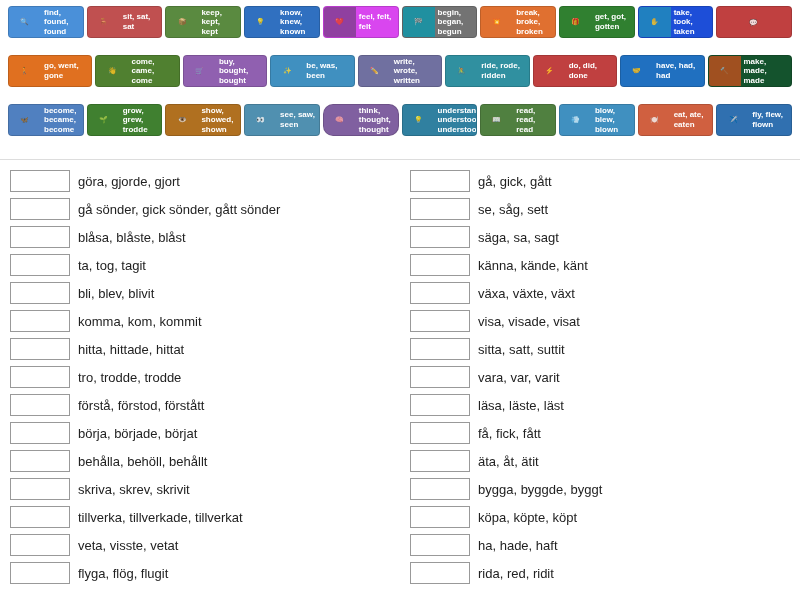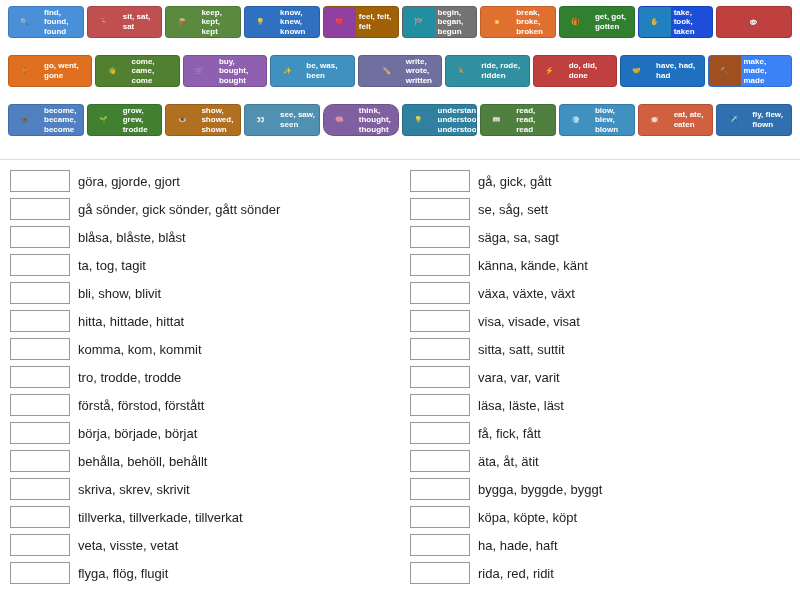--- a/index.html
+++ b/index.html
@@ -116,21 +116,21 @@
         <div class="banner-card" style="background-color: rgb(90, 138, 64);">
           <div class="mini-pic" style="background-color: rgb(90, 138, 64);">📦</div>
           <div class="card-text">keep,
 kept, kept</div>
         </div>
         <div class="banner-card" style="background-color: rgb(48, 112, 192);">
           <div class="mini-pic" style="background-color: rgb(48, 112, 192);">💡</div>
           <div class="card-text">know, knew,
 known</div>
         </div>
-        <div class="banner-card" style="background-color: #a16207;">
+        <div class="banner-card" style="background-color: #d946ef;">
           <div class="mini-pic" style="background-color: rgb(144, 64, 160);">❤️</div>
           <div class="card-text">feel,
 felt, felt</div>
         </div>
         <div class="banner-card" style="background-color: #737373;">
           <div class="mini-pic" style="background-color: rgb(32, 144, 160);">🏁</div>
           <div class="card-text">begin,
 began, begun</div>
         </div>
         <div class="banner-card" style="background-color: rgb(224, 112, 48);">
@@ -168,41 +168,41 @@
         <div class="banner-card" style="background-color: rgb(144, 96, 176);">
           <div class="mini-pic" style="background-color: rgb(144, 96, 176);">🛒</div>
           <div class="card-text">buy, bought,
 bought</div>
         </div>
         <div class="banner-card" style="background-color: rgb(64, 144, 192);">
           <div class="mini-pic" style="background-color: rgb(64, 144, 192);">✨</div>
           <div class="card-text">be, was,
 been</div>
         </div>
-        <div class="banner-card" style="background-color: rgb(112, 112, 160); padding-left: 12px;">
+        <div class="banner-card" style="background-color: rgb(112, 112, 160);">
           <div class="mini-pic" style="background-color: rgb(112, 112, 160);">✏️</div>
           <div class="card-text">write,
 wrote, written</div>
         </div>
         <div class="banner-card" style="background-color: rgb(48, 144, 160);">
           <div class="mini-pic" style="background-color: rgb(48, 144, 160);">🚴</div>
           <div class="card-text">ride, rode,
 ridden</div>
         </div>
         <div class="banner-card" style="background-color: rgb(192, 64, 64);">
           <div class="mini-pic" style="background-color: rgb(192, 64, 64);">⚡</div>
           <div class="card-text">do, did,
 done</div>
         </div>
         <div class="banner-card" style="background-color: rgb(32, 112, 192);">
           <div class="mini-pic" style="background-color: rgb(32, 112, 192);">🤝</div>
           <div class="card-text">have,
 had, had</div>
         </div>
-        <div class="banner-card" style="background-color: #3b82f6;">
+        <div class="banner-card" style="background-color: #14532d;">
           <div class="mini-pic" style="background-color: rgb(160, 80, 32);">🔨</div>
           <div class="card-text">make,
 made, made</div>
         </div>
       </div>
     <div class="banner-row" id="banner-row-3">
         <div class="banner-card" style="background-color: rgb(80, 128, 192);">
           <div class="mini-pic" style="background-color: rgb(80, 128, 192);">🦋</div>
           <div class="card-text">become,
 became, become</div>
@@ -269,29 +269,29 @@
         <div class="vocab-row">
           <input type="text" class="answer-box" style="">
           <span class="vocab-text">blåsa, blåste, blåst</span>
         </div>
         <div class="vocab-row">
           <input type="text" class="answer-box" style="">
           <span class="vocab-text">ta, tog, tagit</span>
         </div>
         <div class="vocab-row">
           <input type="text" class="answer-box" style="">
-          <span class="vocab-text">bli, show, blivit</span>
+          <span class="vocab-text">bli, blev, blivit</span>
+        </div>
+        <div class="vocab-row">
+          <input type="text" class="answer-box" style="">
+          <span class="vocab-text">komma, kom, kommit</span>
         </div>
         <div class="vocab-row">
           <input type="text" class="answer-box" style="">
           <span class="vocab-text">hitta, hittade, hittat</span>
-        </div>
-        <div class="vocab-row">
-          <input type="text" class="answer-box" style="">
-          <span class="vocab-text">komma, kom, kommit</span>
         </div>
         <div class="vocab-row">
           <input type="text" class="answer-box" style="">
           <span class="vocab-text">tro, trodde, trodde</span>
         </div>
         <div class="vocab-row">
           <input type="text" class="answer-box" style="">
           <span class="vocab-text">förstå, förstod, förstått</span>
         </div>
         <div class="vocab-row">

